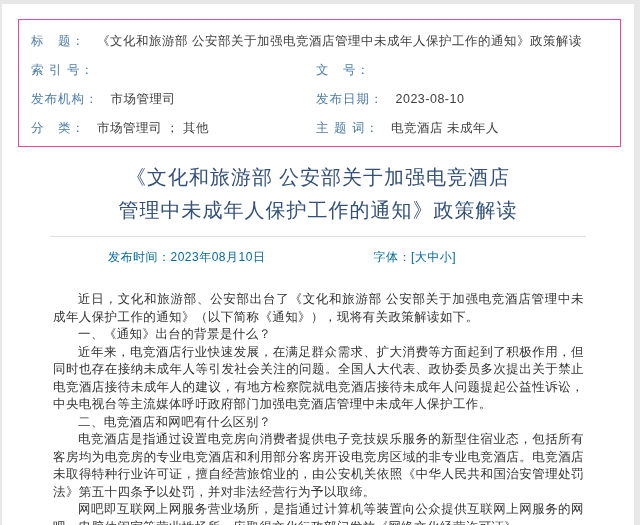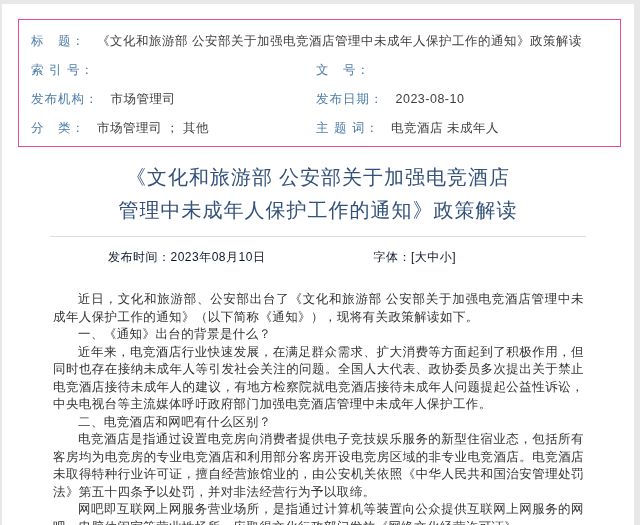--- a/index.html
+++ b/index.html
@@ -50,21 +50,21 @@
     font-family: Liberation Serif, serif;
   }
   .sep {
     border-top: 1px solid #dedede;
     margin: 9px 48px 0 48px;
   }
   .pub-row {
     display: flex;
     margin: 12px 50px 0 50px;
     font-size: 12px;
-    color: #0f172a;
+    color: #0369a1;
     line-height: 16px;
     letter-spacing: 0.5px;
   }
   .pub-left  { margin-left: 56px; }
   .pub-right { margin-left: 108px; cursor: pointer; }
   .body {
     margin: 26px 50px 0 51px;
     font-size: 12.5px;
     line-height: 17.5px;
     color: #333333;

